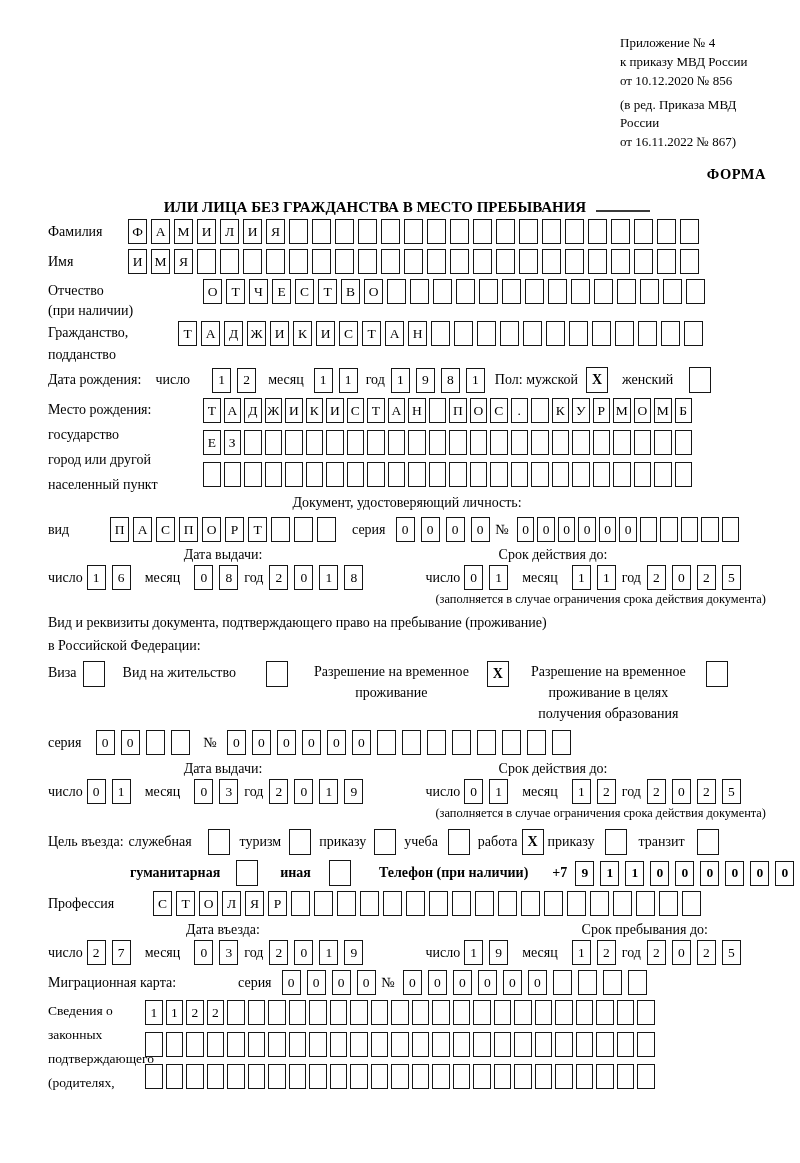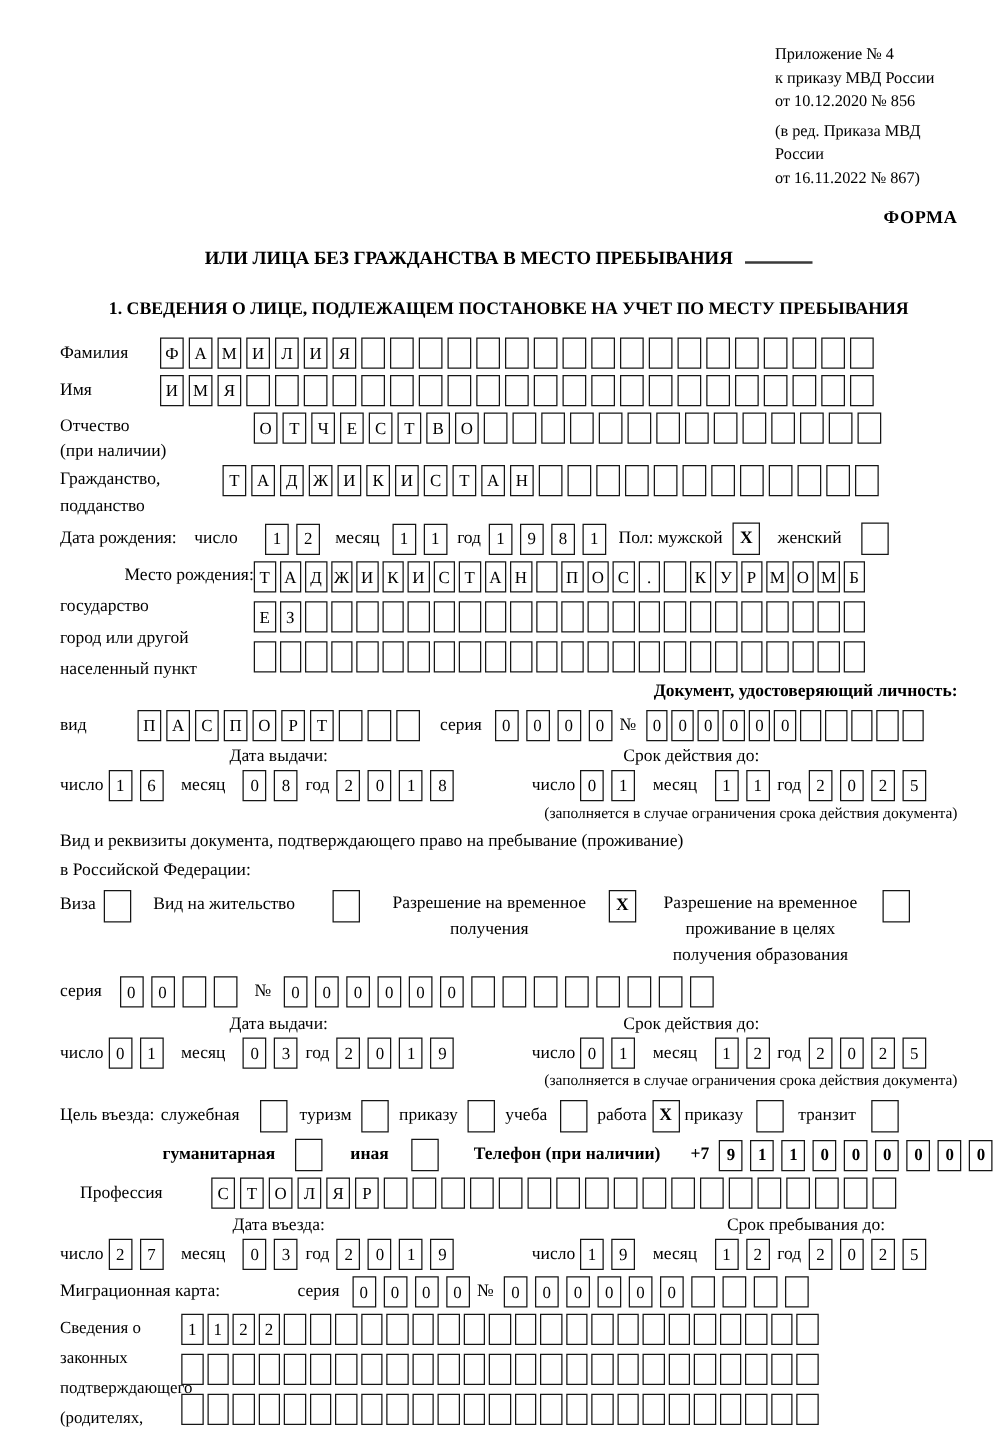--- a/index.html
+++ b/index.html
@@ -19,21 +19,21 @@
   .row { display:flex; align-items:center; margin-bottom:5px; }
   .row-top { align-items:flex-start; }
   .lbl { white-space:nowrap; }
   .cellrow { display:flex; }
   .cell { width:19px; height:25px; border:1.6px solid #161616; display:flex; align-items:center;
           justify-content:center; margin-right:4px; font-size:13.5px; flex:0 0 auto; background:#fff; }
   .tight .cell { width:17.5px; margin-right:3px; }
   .dates .cell { margin-right:6px; }
   .cbox { width:22px; height:26px; border:1.7px solid #161616; display:inline-flex; align-items:center;
           justify-content:center; font-size:14px; font-weight:600; flex:0 0 auto; background:#fff; }
-  .center-b { text-align:right; font-weight:bold; margin:6px 0 6px 0; }
+  .center-b { text-align:center; font-weight:normal; margin:6px 0 6px 0; }
   .note { font-size:12.4px; }
   .date-head { display:flex; margin-top:4px; margin-bottom:2px; }
   .multi { line-height:1.5; }
   .mc { text-align:center; }
 </style>
 </head>
 <body>
 
 <div class="page">
 
@@ -45,21 +45,20 @@
     <div>(в ред. Приказа МВД России</div>
     <div>от 16.11.2022 № 867)</div>
   </div>
 
   <div class="forma">ФОРМА</div>
 
   <div class="title">
     <div><span>ИЛИ ЛИЦА БЕЗ ГРАЖДАНСТВА В МЕСТО ПРЕБЫВАНИЯ</span><span class="title-underline"></span></div>
   </div>
 
-  <div class="section-heading">1. СВЕДЕНИЯ О ЛИЦЕ, ПОДЛЕЖАЩЕМ ПОСТАНОВКЕ НА УЧЕТ ПО МЕСТУ ПРЕБЫВАНИЯ</div>
 
   <div class="row">
     <span class="lbl" style="width:80px">Фамилия</span>
     <span class="cellrow">
         <span class="cell">Ф</span>
         <span class="cell">А</span>
         <span class="cell">М</span>
         <span class="cell">И</span>
         <span class="cell">Л</span>
         <span class="cell">И</span>
@@ -199,21 +198,21 @@
         <span class="cell">1</span>
       </span>
     <span class="lbl" style="margin-left:4px">Пол: мужской</span>
     <span class="cbox" style="margin-left:8px">X</span>
     <span class="lbl" style="margin-left:14px">женский</span>
     <span class="cbox" style="margin-left:16px"></span>
   </div>
 
   <div class="row row-top" style="margin-top:4px;margin-bottom:2px;">
     <span style="width:155px">
-      <span class="lbl" style="display:block;padding-top:4px;text-align:right;">Место рождения:</span>
+      <span class="lbl" style="display:block;padding-top:4px;">Место рождения:</span>
       <span class="lbl" style="display:block;padding-top:9px;">государство</span>
       <span class="lbl" style="display:block;padding-top:9px;">город или другой</span>
       <span class="lbl" style="display:block;padding-top:9px;">населенный пункт</span>
     </span>
     <span>
       <span class="cellrow tight" style="margin-bottom:7px">
           <span class="cell">Т</span>
           <span class="cell">А</span>
           <span class="cell">Д</span>
           <span class="cell">Ж</span>
@@ -379,21 +378,21 @@
   <div class="lbl" style="margin-top:8px">Вид и реквизиты документа, подтверждающего право на пребывание (проживание)</div>
   <div class="lbl" style="margin-top:7px">в Российской Федерации:</div>
 
   <div class="row row-top" style="margin-top:7px;">
     <span class="lbl" style="padding-top:4px">Виза</span>
     <span class="cbox" style="margin-left:6px"></span>
     <span class="lbl" style="margin-left:18px;padding-top:4px">Вид на жительство</span>
     <span class="cbox" style="margin-left:30px"></span>
     <span class="multi mc" style="margin-left:26px">
       <span style="display:block">Разрешение на временное</span>
-      <span style="display:block">получения</span>
+      <span style="display:block">проживание</span>
     </span>
     <span class="cbox" style="margin-left:18px">X</span>
     <span class="multi mc" style="margin-left:22px">
       <span style="display:block">Разрешение на временное</span>
       <span style="display:block">проживание в целях</span>
       <span style="display:block">получения образования</span>
     </span>
     <span class="cbox" style="margin-left:20px"></span>
   </div>
 
@@ -500,21 +499,21 @@
         <span class="cell">0</span>
         <span class="cell">0</span>
         <span class="cell">0</span>
         <span class="cell">0</span>
         <span class="cell">0</span>
         <span class="cell">0</span>
         <span class="cell"></span>
       </span>
   </div>
 
-  <div class="row" style="margin-top:4px;margin-left:16px;">
+  <div class="row" style="margin-top:4px;">
     <span class="lbl" style="width:105px">Профессия</span>
     <span class="cellrow">
         <span class="cell">С</span>
         <span class="cell">Т</span>
         <span class="cell">О</span>
         <span class="cell">Л</span>
         <span class="cell">Я</span>
         <span class="cell">Р</span>
         <span class="cell"></span>
         <span class="cell"></span>

